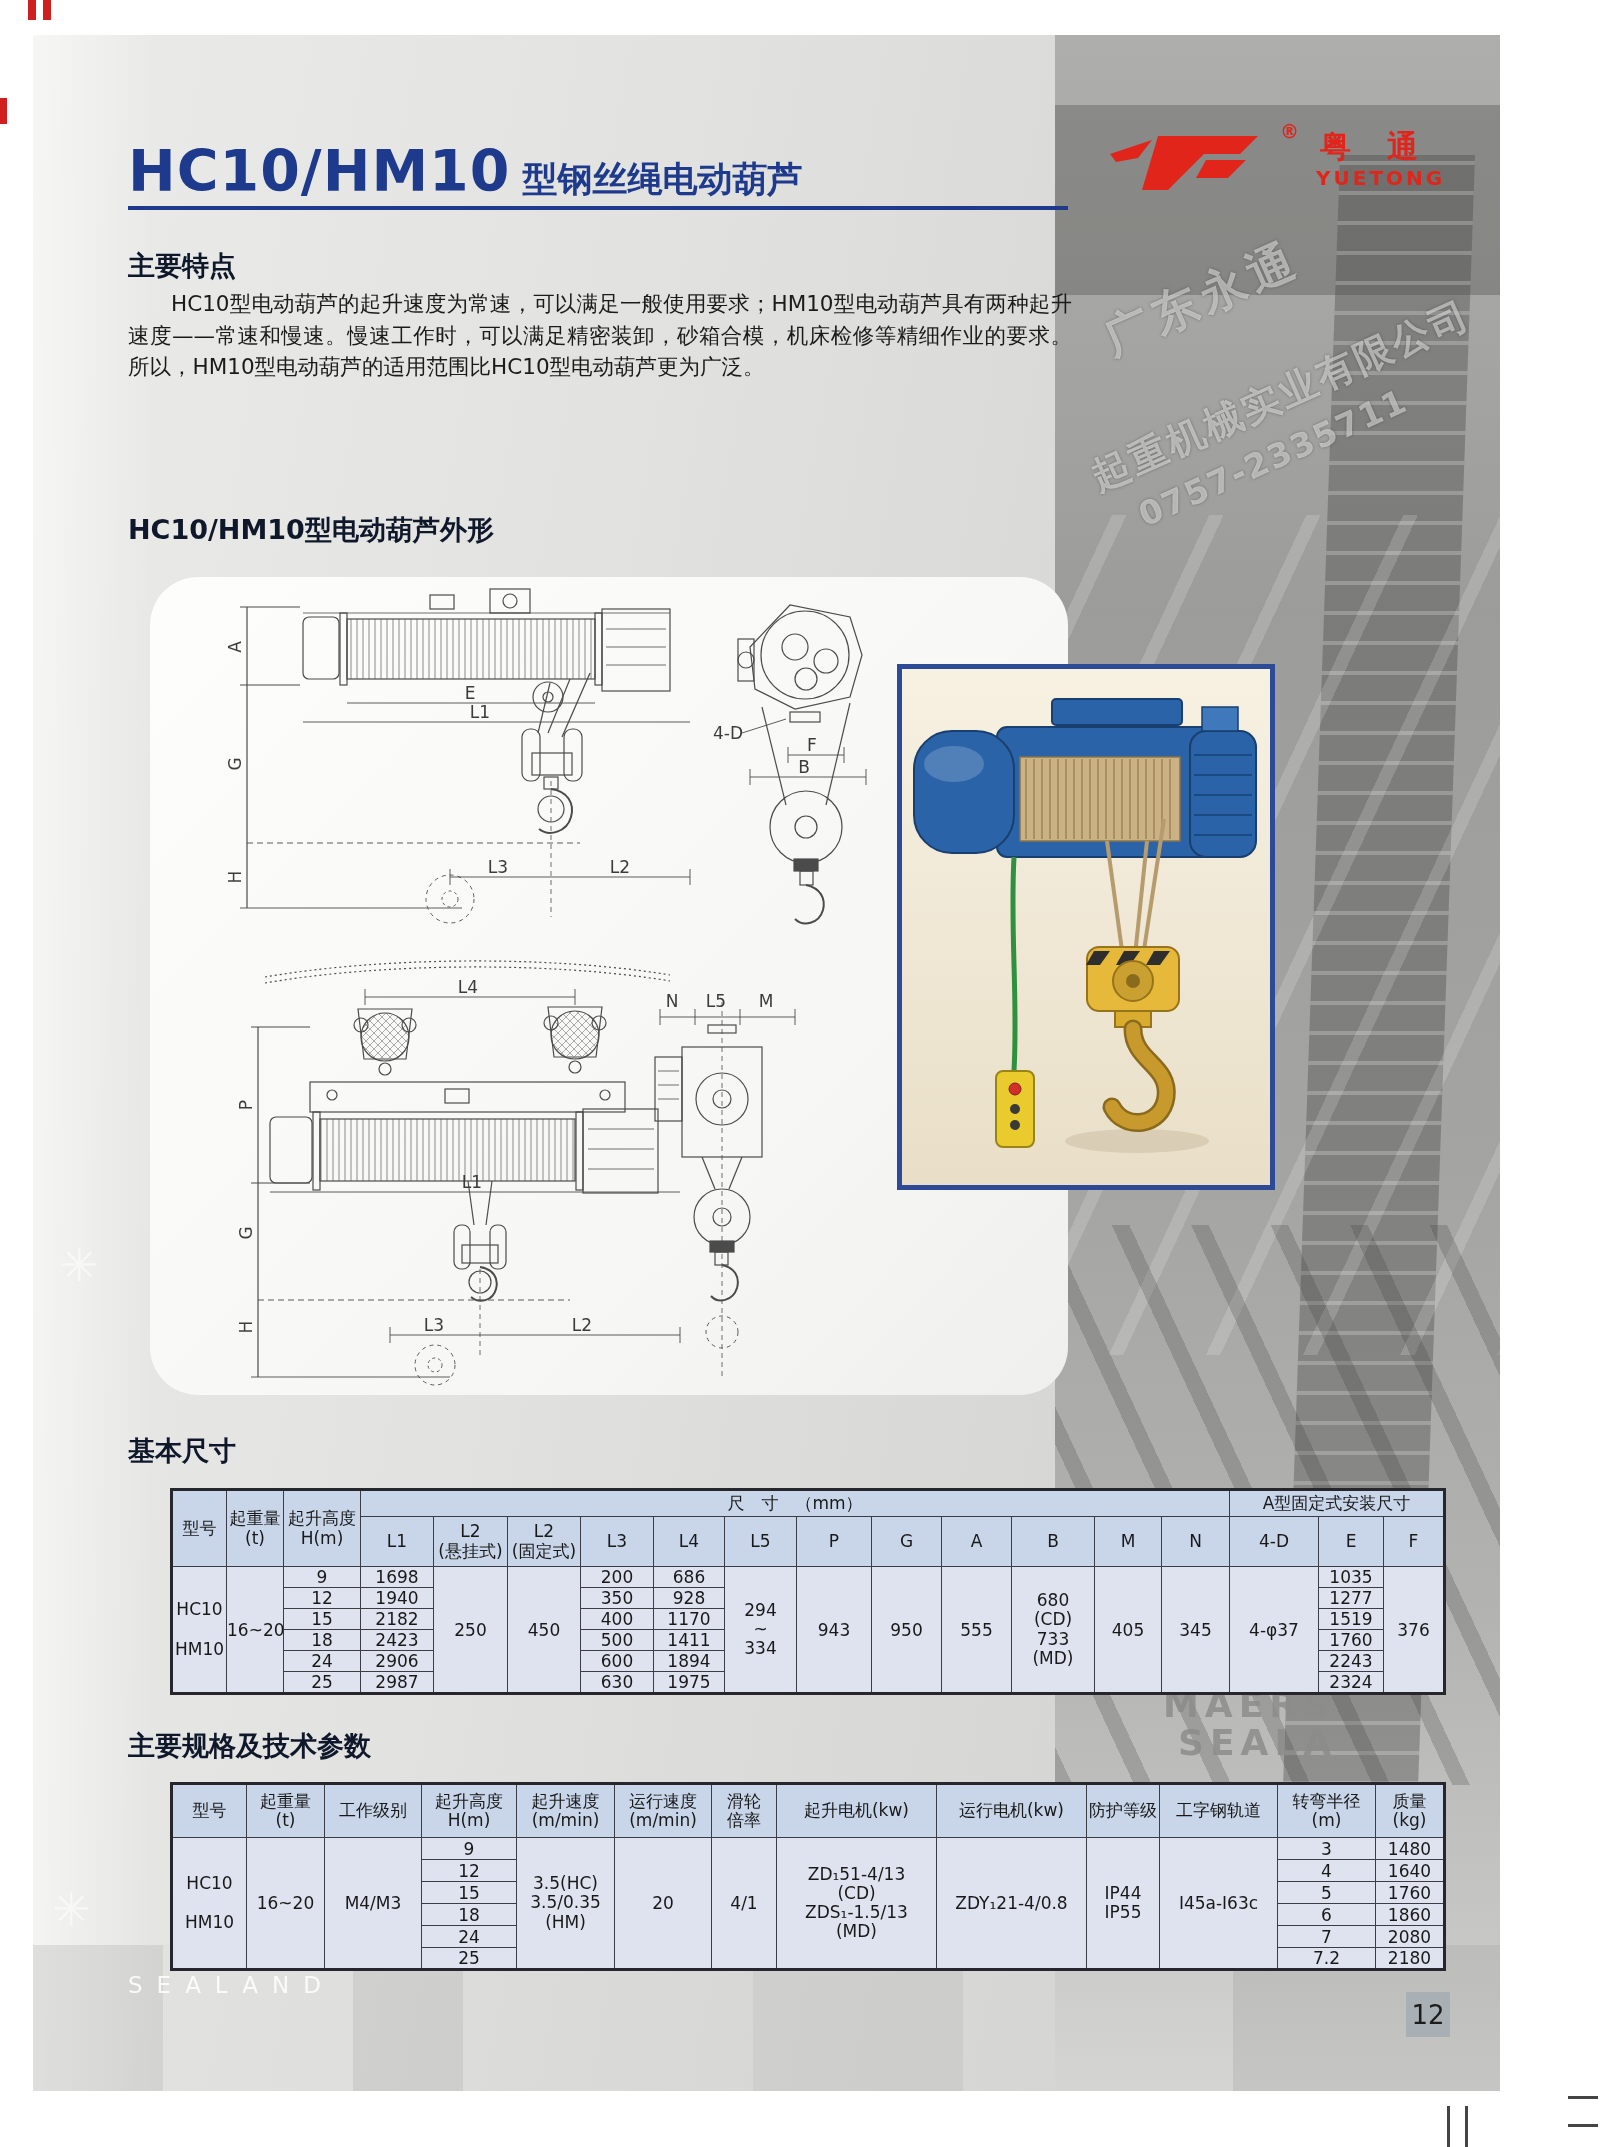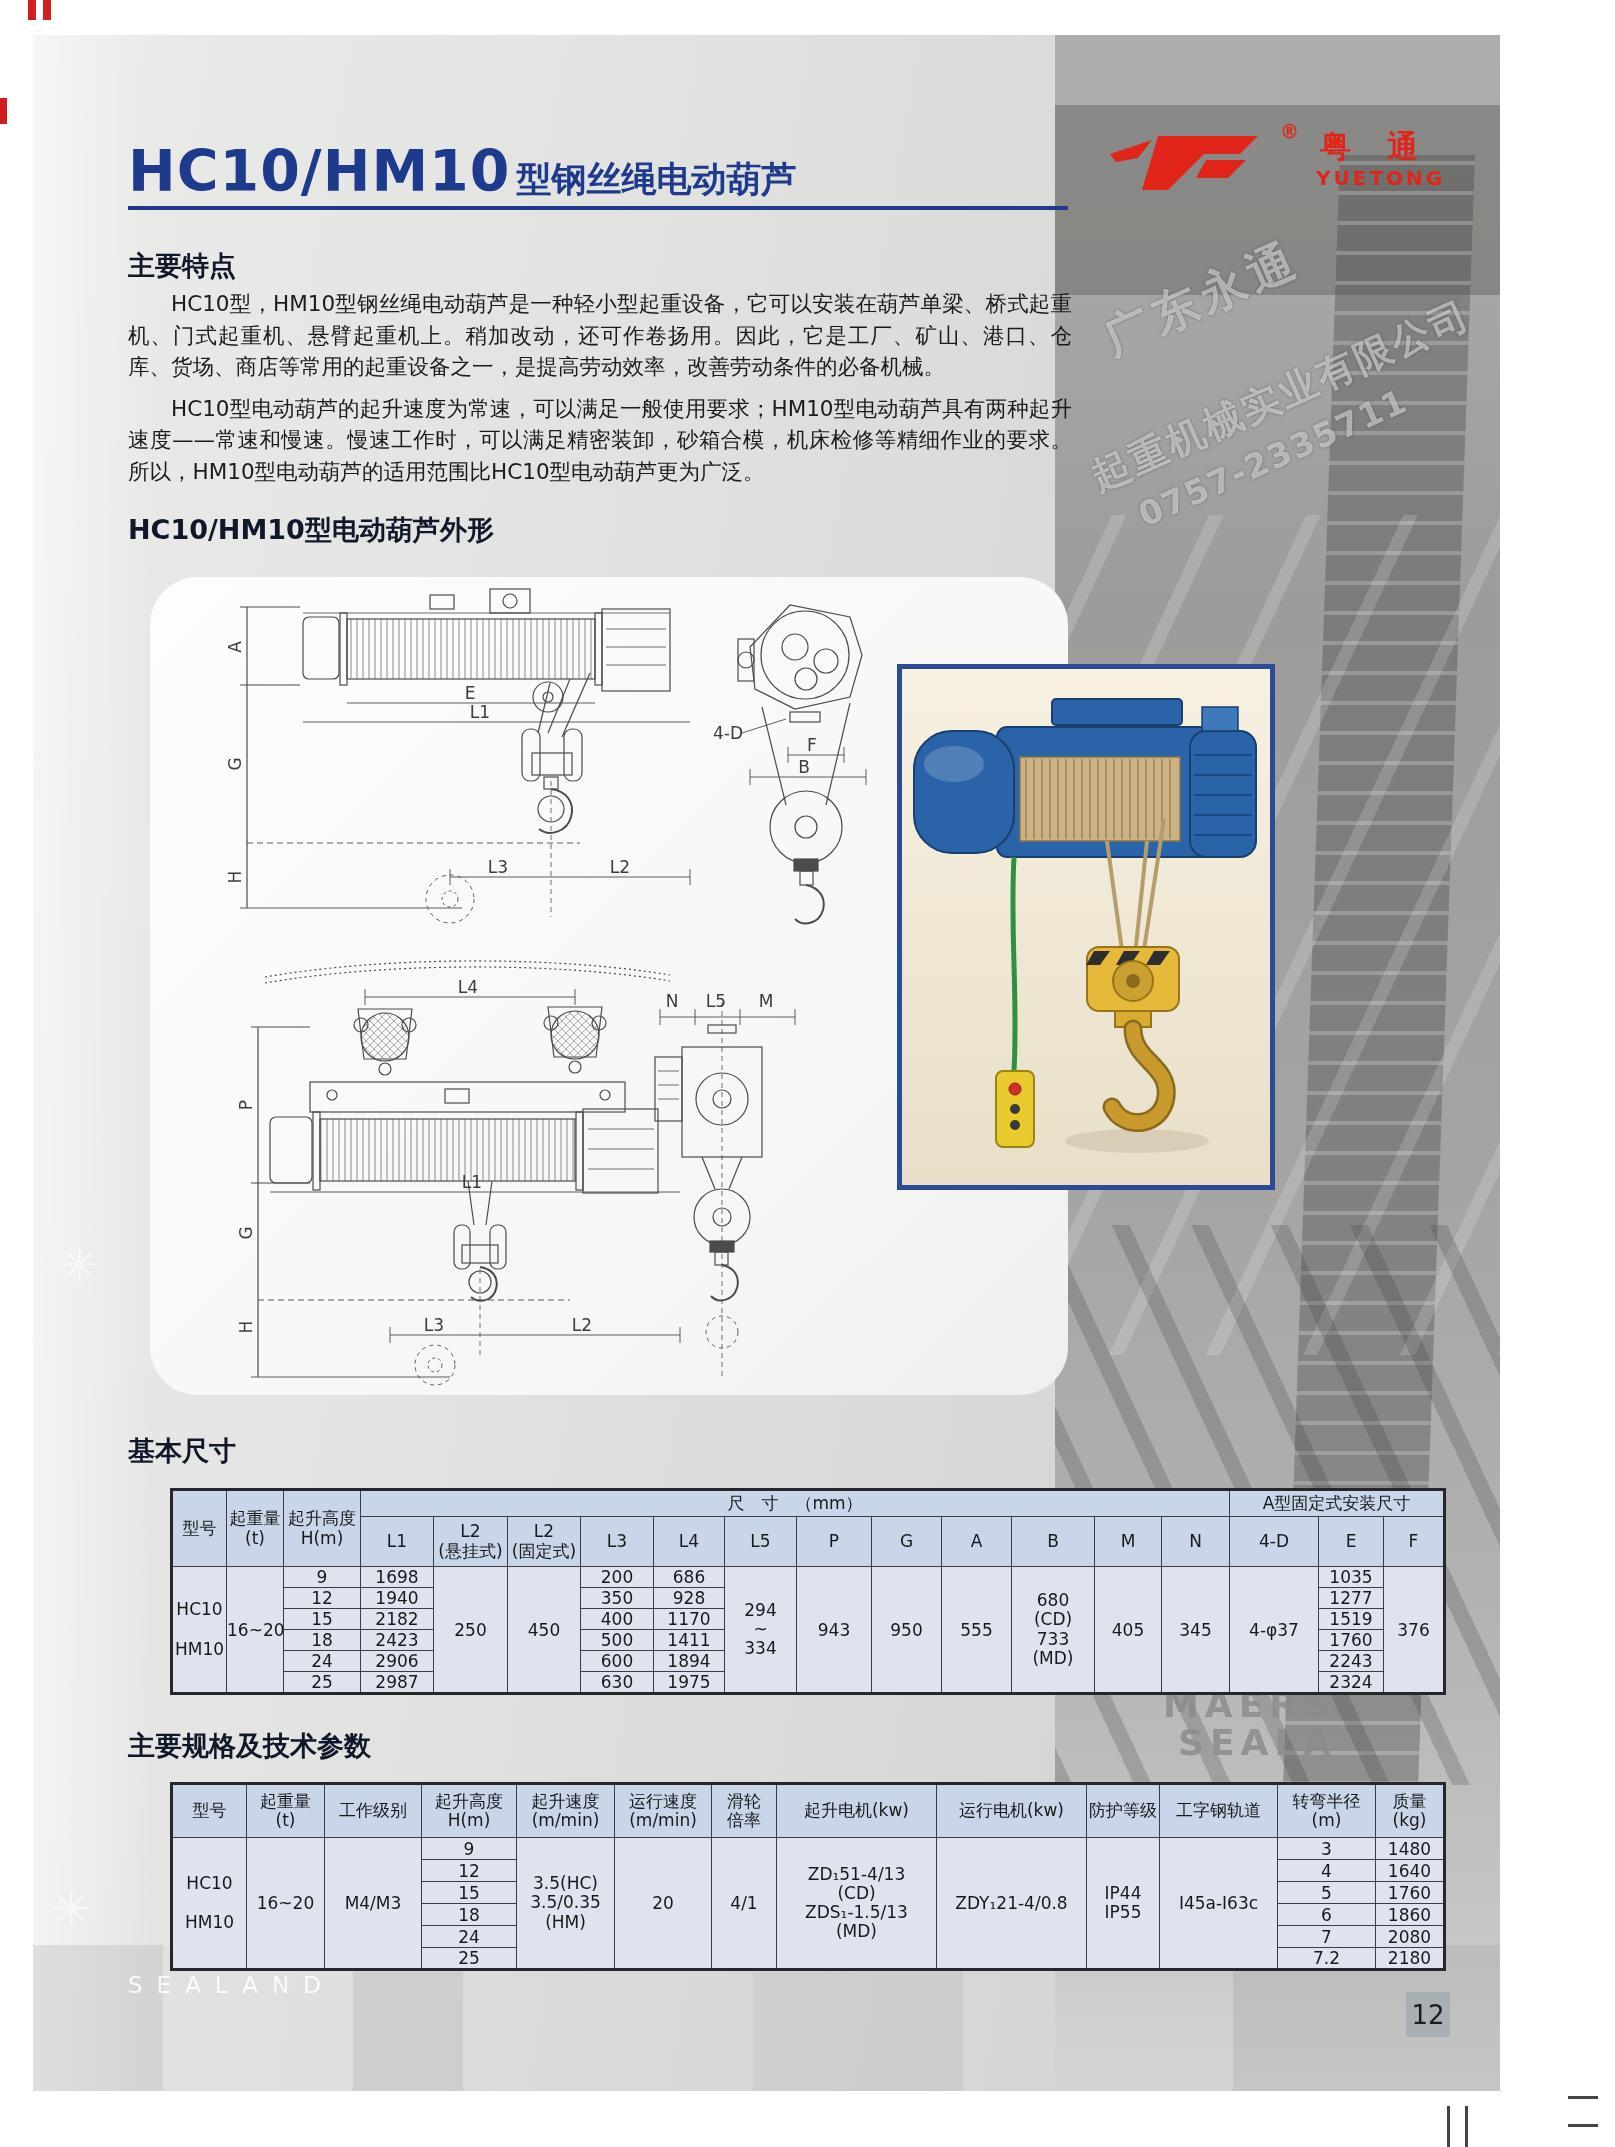--- a/index.html
+++ b/index.html
@@ -42,21 +42,21 @@
   .mk-red1{left:28px;top:0;width:8px;height:20px;background:#cf1f1f;}
   .mk-red2{left:43px;top:0;width:8px;height:20px;background:#cf1f1f;}
   .mk-red3{left:0;top:98px;width:7px;height:26px;background:#cf1f1f;}
   .mk-d1{left:1568px;top:2096px;width:30px;height:3px;background:#444;}
   .mk-d2{left:1568px;top:2124px;width:30px;height:3px;background:#444;}
   .mk-v1{left:1447px;top:2106px;width:3px;height:41px;background:#444;}
   .mk-v2{left:1465px;top:2106px;width:3px;height:41px;background:#444;}
   
   .hdr-title{position:absolute;left:128px;top:138px;z-index:3;white-space:nowrap;}
   .hdr-model{font-size:57px;font-weight:bold;color:#1e3a8c;letter-spacing:1px;}
-  .hdr-suffix{font-size:35px;font-weight:bold;color:#1e3a8c;margin-left:6px;}
+  .hdr-suffix{font-size:35px;font-weight:bold;color:#1e3a8c;margin-left:12px;}
   .hdr-rule{position:absolute;left:128px;top:206px;width:940px;height:4px;background:#1e3a8c;z-index:3;}
   .brand{position:absolute;left:1108px;top:118px;z-index:3;width:360px;}
   .brand-logo{position:absolute;left:0;top:14px;}
   .brand-reg{position:absolute;left:172px;top:2px;color:#e1251b;font-size:19px;font-weight:bold;}
   .brand-cn{position:absolute;left:212px;top:8px;color:#e1251b;font-size:31px;font-weight:bold;letter-spacing:36px;white-space:nowrap;}
   .brand-en{position:absolute;left:208px;top:48px;color:#e1251b;font-size:20px;font-weight:bold;letter-spacing:3px;}
   
   .sec-h{position:absolute;font-size:27px;font-weight:bold;color:#0f172a;z-index:3;}
   .h-features{left:128px;top:248px;}
   .paras{position:absolute;left:128px;top:288px;width:944px;z-index:3;}
@@ -135,21 +135,20 @@
       <polygon points="50,4 150,4 132,22 96,22 60,58 34,58" fill="#e1251b"></polygon>
       <polygon points="98,28 138,28 120,46 88,46" fill="#e1251b"></polygon>
     </svg>
     <span class="brand-reg">®</span>
     <span class="brand-cn">粤通</span>
     <span class="brand-en">YUETONG</span>
   </div>
 
   <div class="sec-h h-features">主要特点</div>
   <div class="paras">
-    <p>HC10型，HM10型钢丝绳电动葫芦是一种轻小型起重设备，它可以安装在葫芦单梁、桥式起重机、门式起重机、悬臂起重机上。稍加改动，还可作卷扬用。因此，它是工厂、矿山、港口、仓库、货场、商店等常用的起重设备之一，是提高劳动效率，改善劳动条件的必备机械。</p>
     <p>HC10型电动葫芦的起升速度为常速，可以满足一般使用要求；HM10型电动葫芦具有两种起升速度——常速和慢速。慢速工作时，可以满足精密装卸，砂箱合模，机床检修等精细作业的要求。所以，HM10型电动葫芦的适用范围比HC10型电动葫芦更为广泛。</p>
   </div>
 
   <div class="sec-h h-outline">HC10/HM10型电动葫芦外形</div>
 
   <div class="panel">
     <svg width="918" height="818" viewBox="0 0 918 818">
       <defs>
         <pattern id="hv" width="6" height="8" patternUnits="userSpaceOnUse">
           <path d="M3,0 V8" stroke="#8a8a8a" stroke-width="1"></path>

